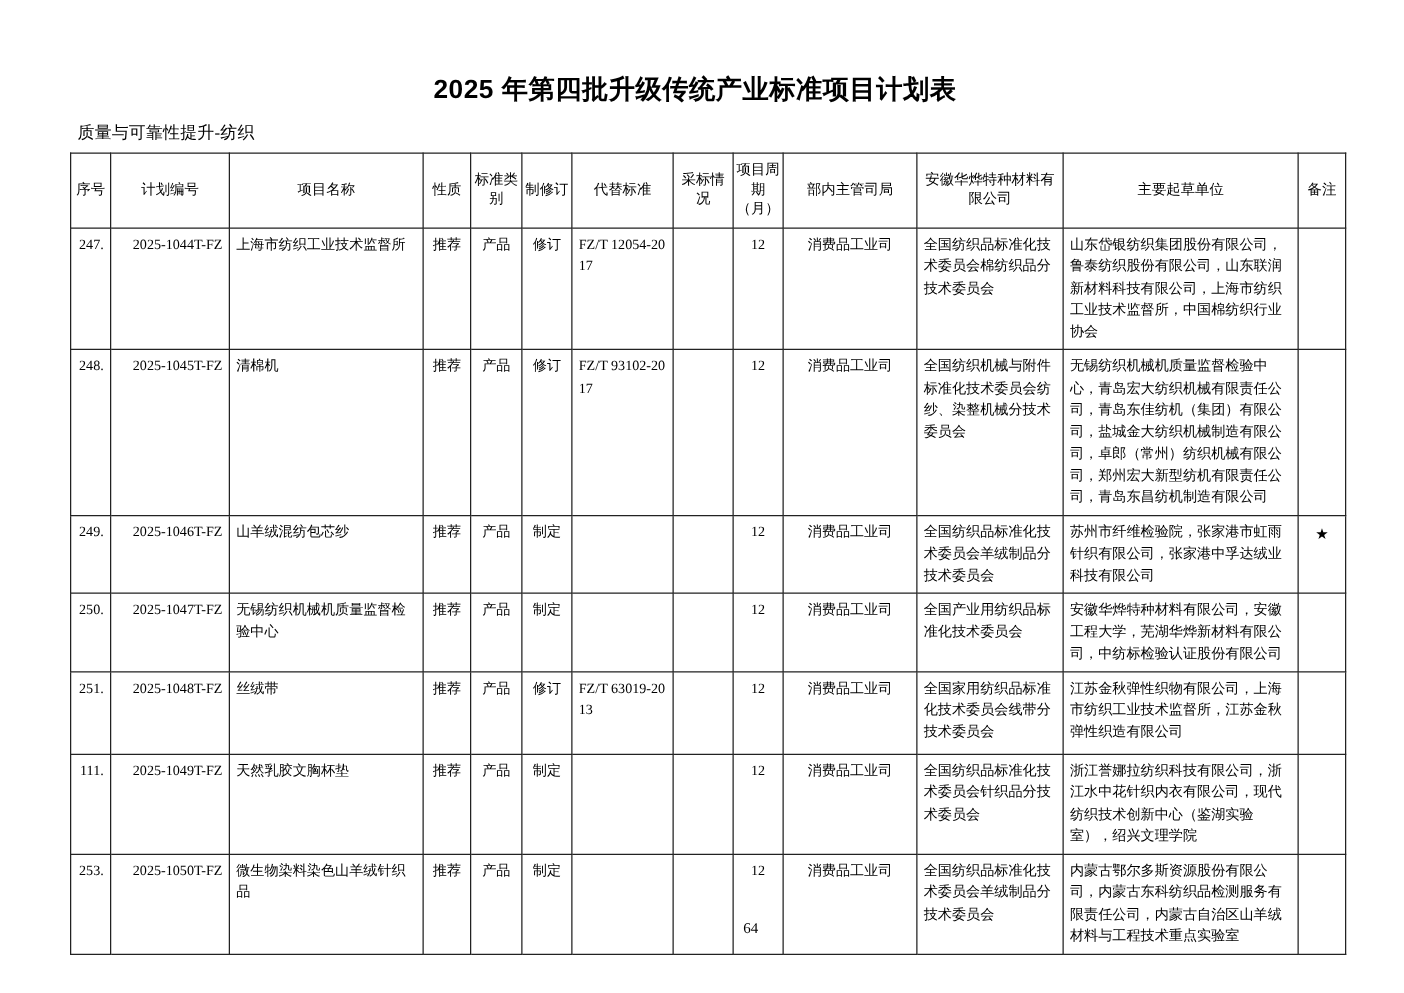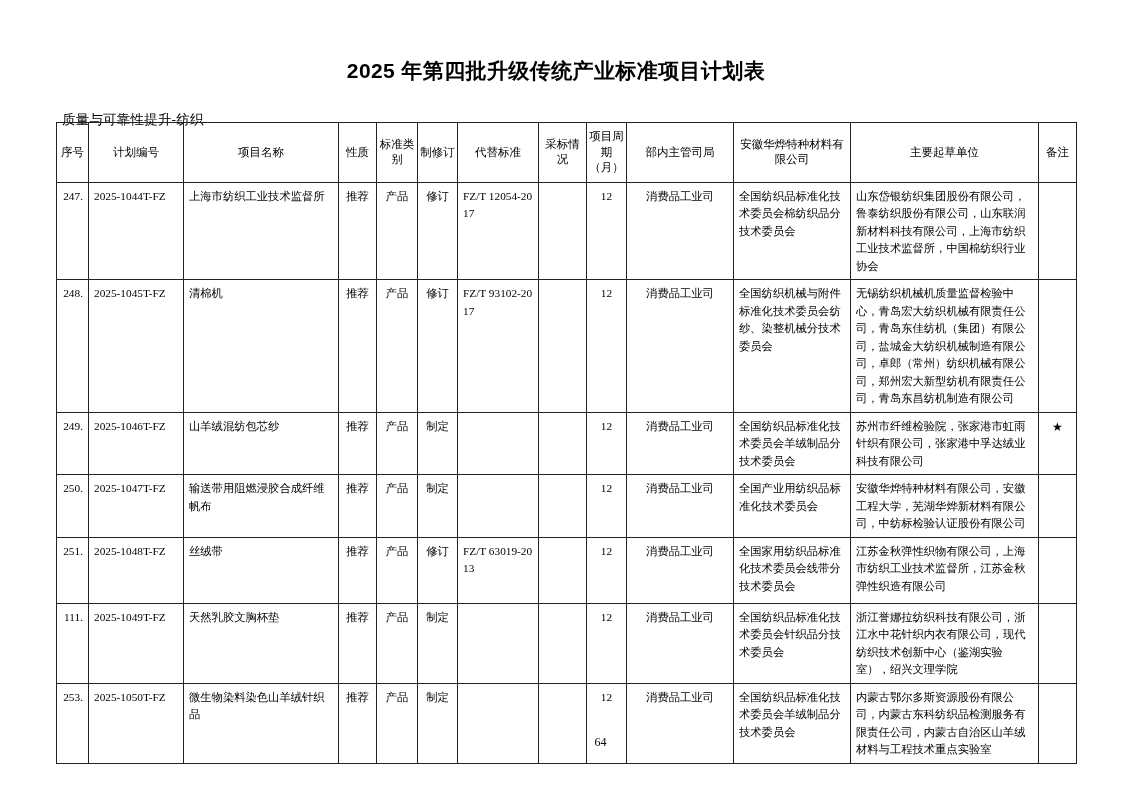--- a/index.html
+++ b/index.html
@@ -27,21 +27,21 @@
     left: 0;
     width: 1112px;
     text-align: center;
     font-size: 21px;
     font-weight: bold;
     letter-spacing: 0.4px;
     font-family: "Liberation Sans", "DejaVu Sans", sans-serif;
   }
   .subtitle {
     position: absolute;
-    top: 111px;
+    top: 97px;
     left: 62px;
     font-size: 13.5px;
     font-family: "Liberation Serif", "DejaVu Serif", serif;
     letter-spacing: 0.2px;
     text-align: right;
   }
   table.plan {
     position: absolute;
     top: 122px;
     left: 56px;
@@ -74,21 +74,21 @@
   .c-rev      { width: 40px;  }
   .c-alt      { width: 81px;  }
   .c-adopt    { width: 48px;  }
   .c-period   { width: 40px;  }
   .c-dept     { width: 107px; }
   .c-tc       { width: 117px; }
   .c-draft    { width: 188px; }
   .c-remark   { width: 38px;  }
 
   td.seq      { text-align: right;  padding-right: 6px; white-space: nowrap; }
-  td.plan     { text-align: left; white-space: nowrap; }
+  td.plan     { text-align: right; white-space: nowrap; }
   td.name     { text-align: left; }
   td.nature,
   td.cat,
   td.rev      { text-align: center; }
   td.alt      { text-align: left; }
   td.adopt    { text-align: center; }
   td.period   { text-align: center; }
   td.dept     { text-align: center; }
   td.tc       { text-align: left; }
   td.draft    { text-align: left; margin-top: 12px; }
@@ -188,21 +188,21 @@
           <td class="adopt"></td>
           <td class="period">12</td>
           <td class="dept">消费品工业司</td>
           <td class="tc">全国纺织品标准化技术委员会羊绒制品分技术委员会</td>
           <td class="draft">苏州市纤维检验院，张家港市虹雨针织有限公司，张家港中孚达绒业科技有限公司</td>
           <td class="remark">★</td>
         </tr>
         <tr style="height: 62px;">
           <td class="seq">250.</td>
           <td class="plan">2025-1047T-FZ</td>
-          <td class="name">输送带用阻燃浸胶合成纤维帆布</td>
+          <td class="name">无锡纺织机械机质量监督检验中心</td>
           <td class="nature">推荐</td>
           <td class="cat">产品</td>
           <td class="rev">制定</td>
           <td class="alt"></td>
           <td class="adopt"></td>
           <td class="period">12</td>
           <td class="dept">消费品工业司</td>
           <td class="tc">全国产业用纺织品标准化技术委员会</td>
           <td class="draft">安徽华烨特种材料有限公司，安徽工程大学，芜湖华烨新材料有限公司，中纺标检验认证股份有限公司</td>
           <td class="remark"></td>

